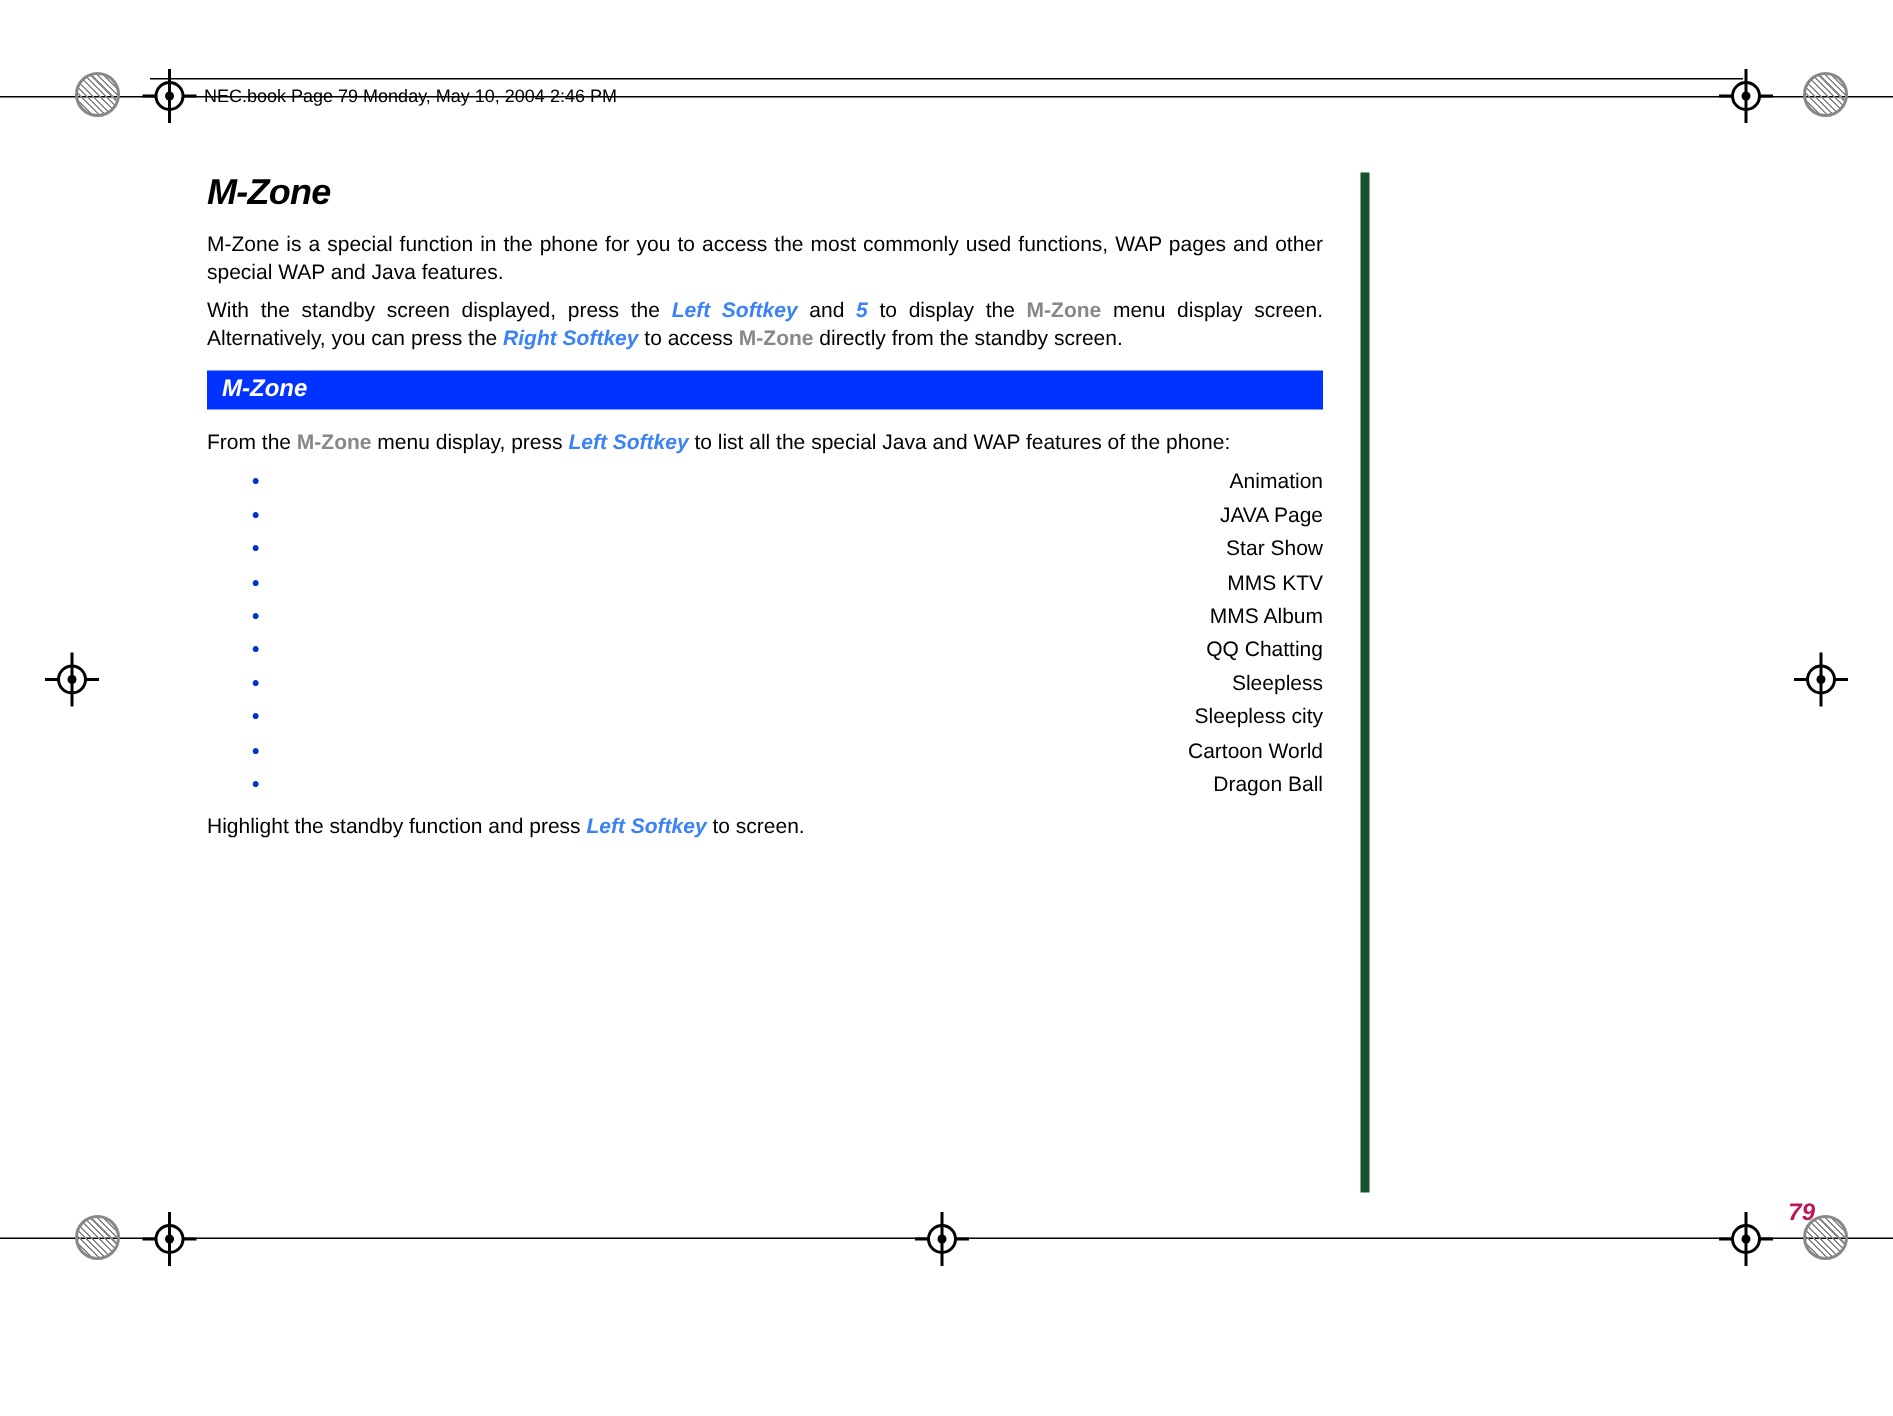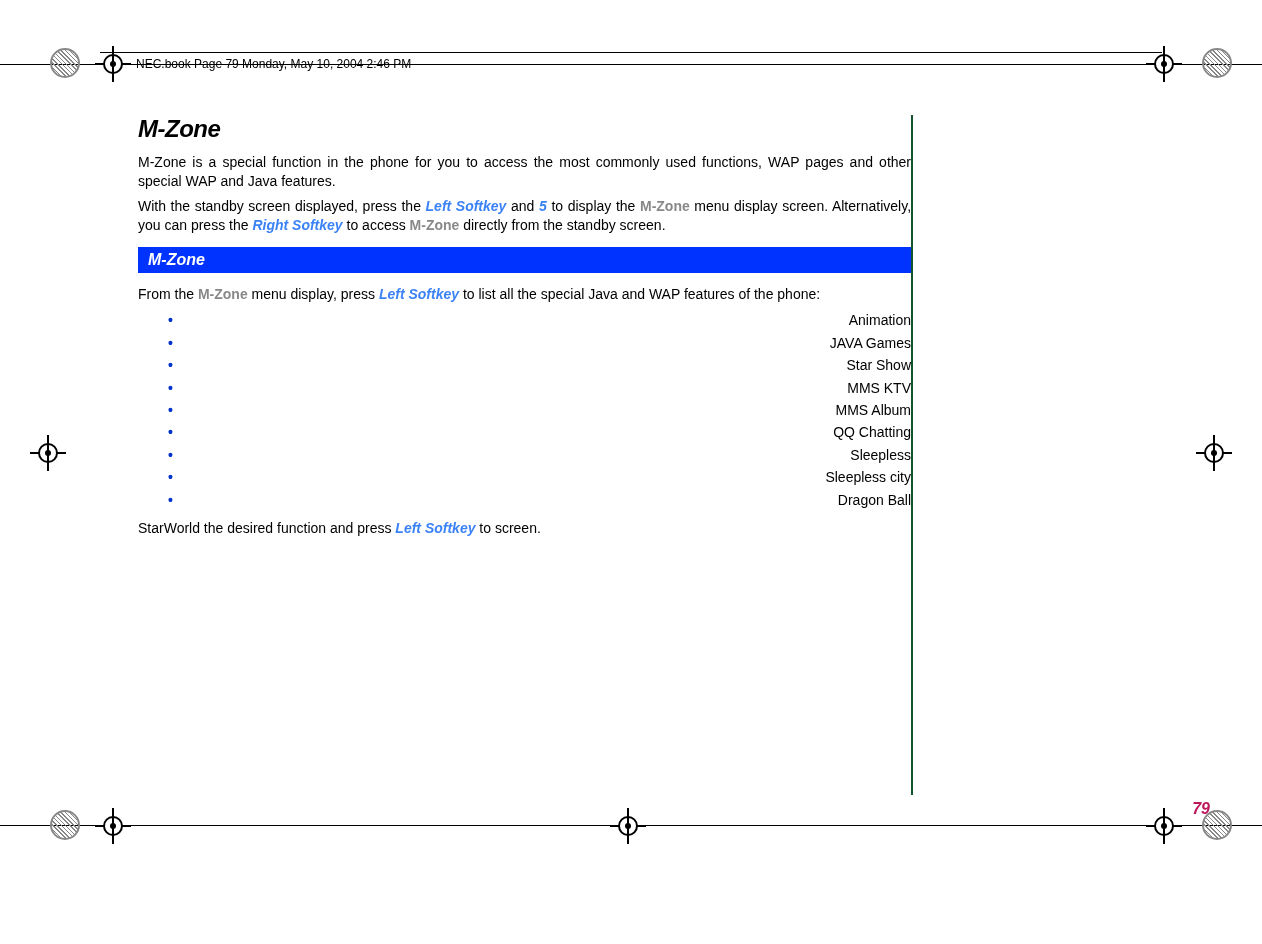--- a/index.html
+++ b/index.html
@@ -67,21 +67,22 @@
       font-size: 12px;
       color: #000;
       background: #fff;
       padding: 2px 6px;
     }
     .content-area {
       position: absolute;
       top: 115px;
       left: 138px;
       width: 775px;
-      border-right: 2px solid #14532d;
+      border-right: 6px solid #14532d;
+      padding-right: 25px;
       min-height: 680px;
     }
     .h1 {
       font-size: 24px;
       font-weight: bold;
       font-style: italic;
       font-family: Arial, sans-serif;
       margin-bottom: 10px;
       letter-spacing: -0.5px;
     }
@@ -190,28 +191,29 @@
   </p>
 
   <div class="blue-bar">M-Zone</div>
 
   <p class="para">
     <span>From the </span><span class="mzone-gray">M-Zone</span><span> menu display, press </span><span class="blue">Left Softkey</span><span> to list all the special Java and WAP features of the phone:</span>
   </p>
 
   <ul class="bullet-list">
     <li>Animation</li>
-    <li>JAVA Games</li>
+    <li>JAVA Page</li>
     <li>Star Show</li>
     <li>MMS KTV</li>
     <li>MMS Album</li>
     <li>QQ Chatting</li>
     <li>Sleepless</li>
     <li>Sleepless city</li>
+    <li>Cartoon World</li>
     <li>Dragon Ball</li>
   </ul>
 
   <p class="para">
-    <span>StarWorld the desired function and press </span><span class="blue">Left Softkey</span><span> to screen.</span>
+    <span>Highlight the standby function and press </span><span class="blue">Left Softkey</span><span> to screen.</span>
   </p>
 </div>
 
 <div class="page-num">79</div>
 
 </body></html>

